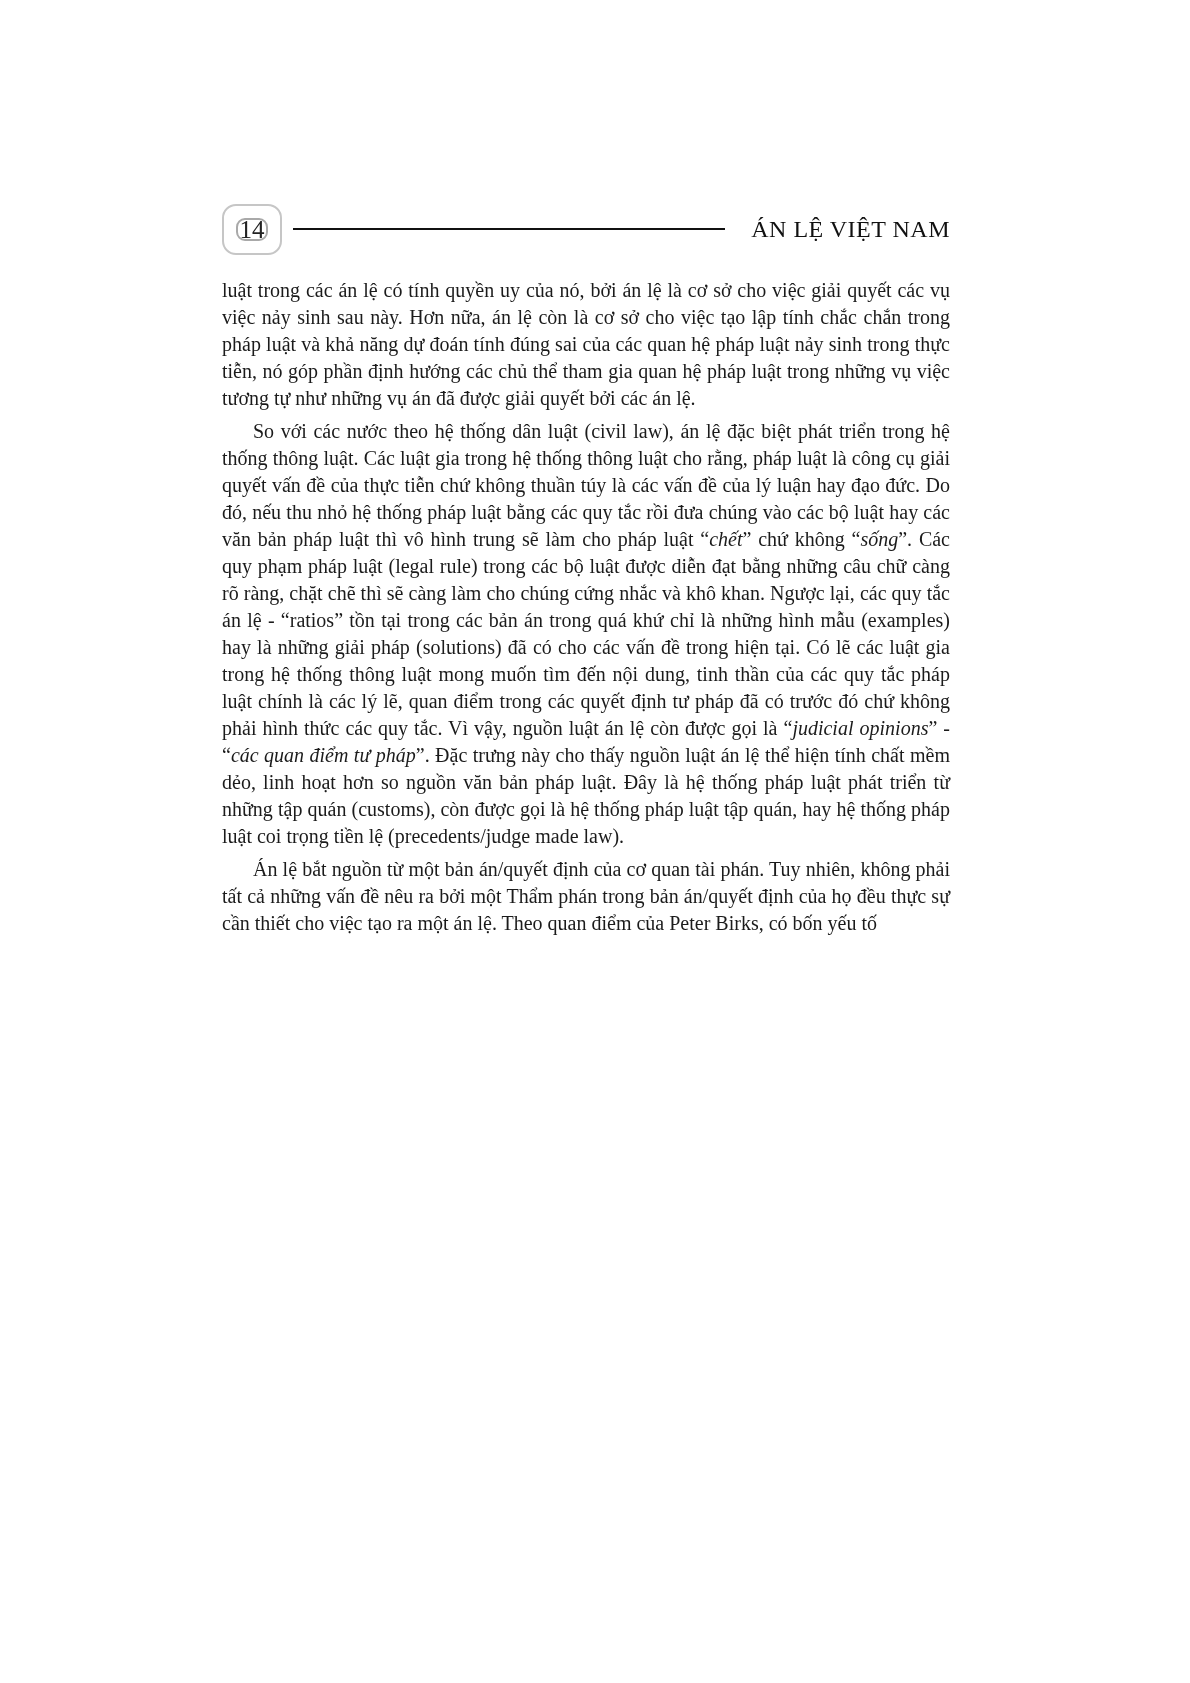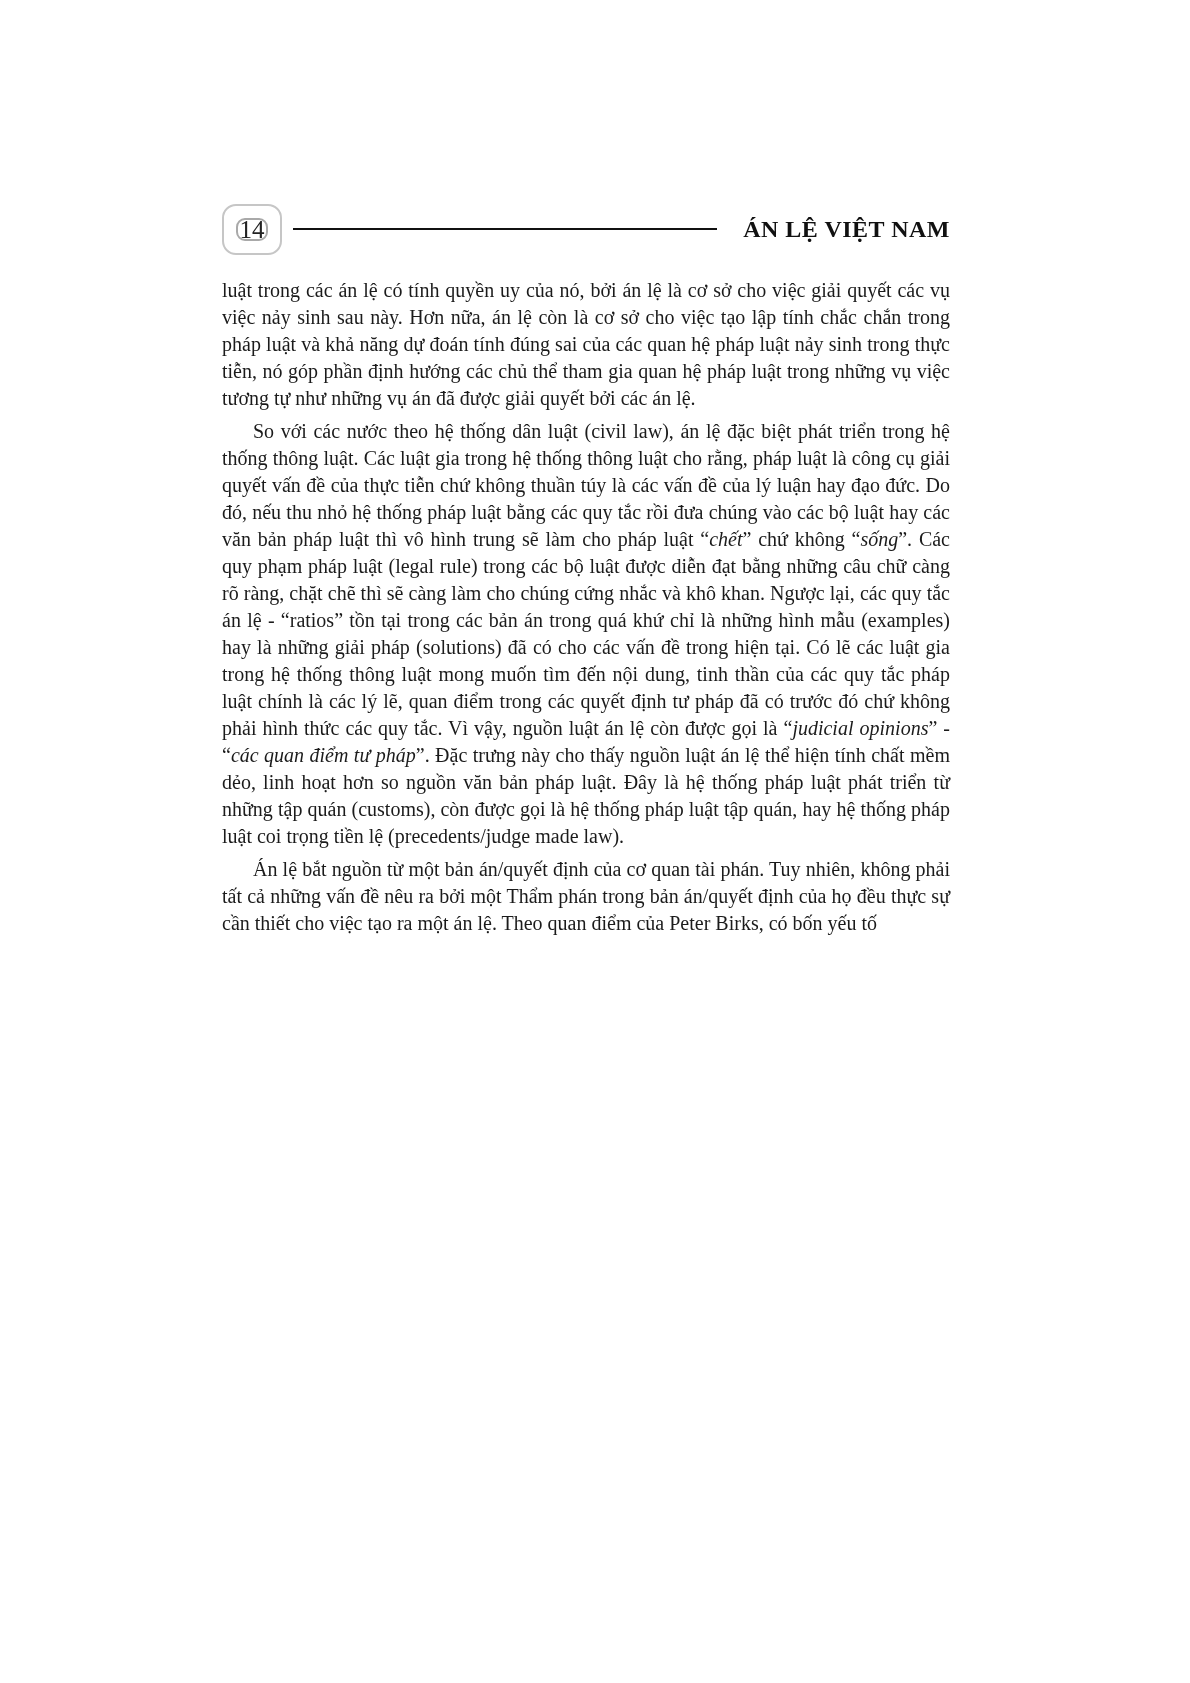--- a/index.html
+++ b/index.html
@@ -52,21 +52,21 @@
   }
   .header-rule {
     flex: 1 1 auto;
     height: 2.5px;
     background: #111111;
     margin-left: 11px;
     margin-right: 26px;
   }
   .running-head {
     flex: 0 0 auto;
-    font-weight: bold;
+    font-weight: normal;
     font-size: 24px;
     letter-spacing: 0.5px;
     white-space: nowrap;
     color: #111111;
   }
   .body-text {
     position: absolute;
     left: 222px;
     top: 277px;
     width: 728px;

